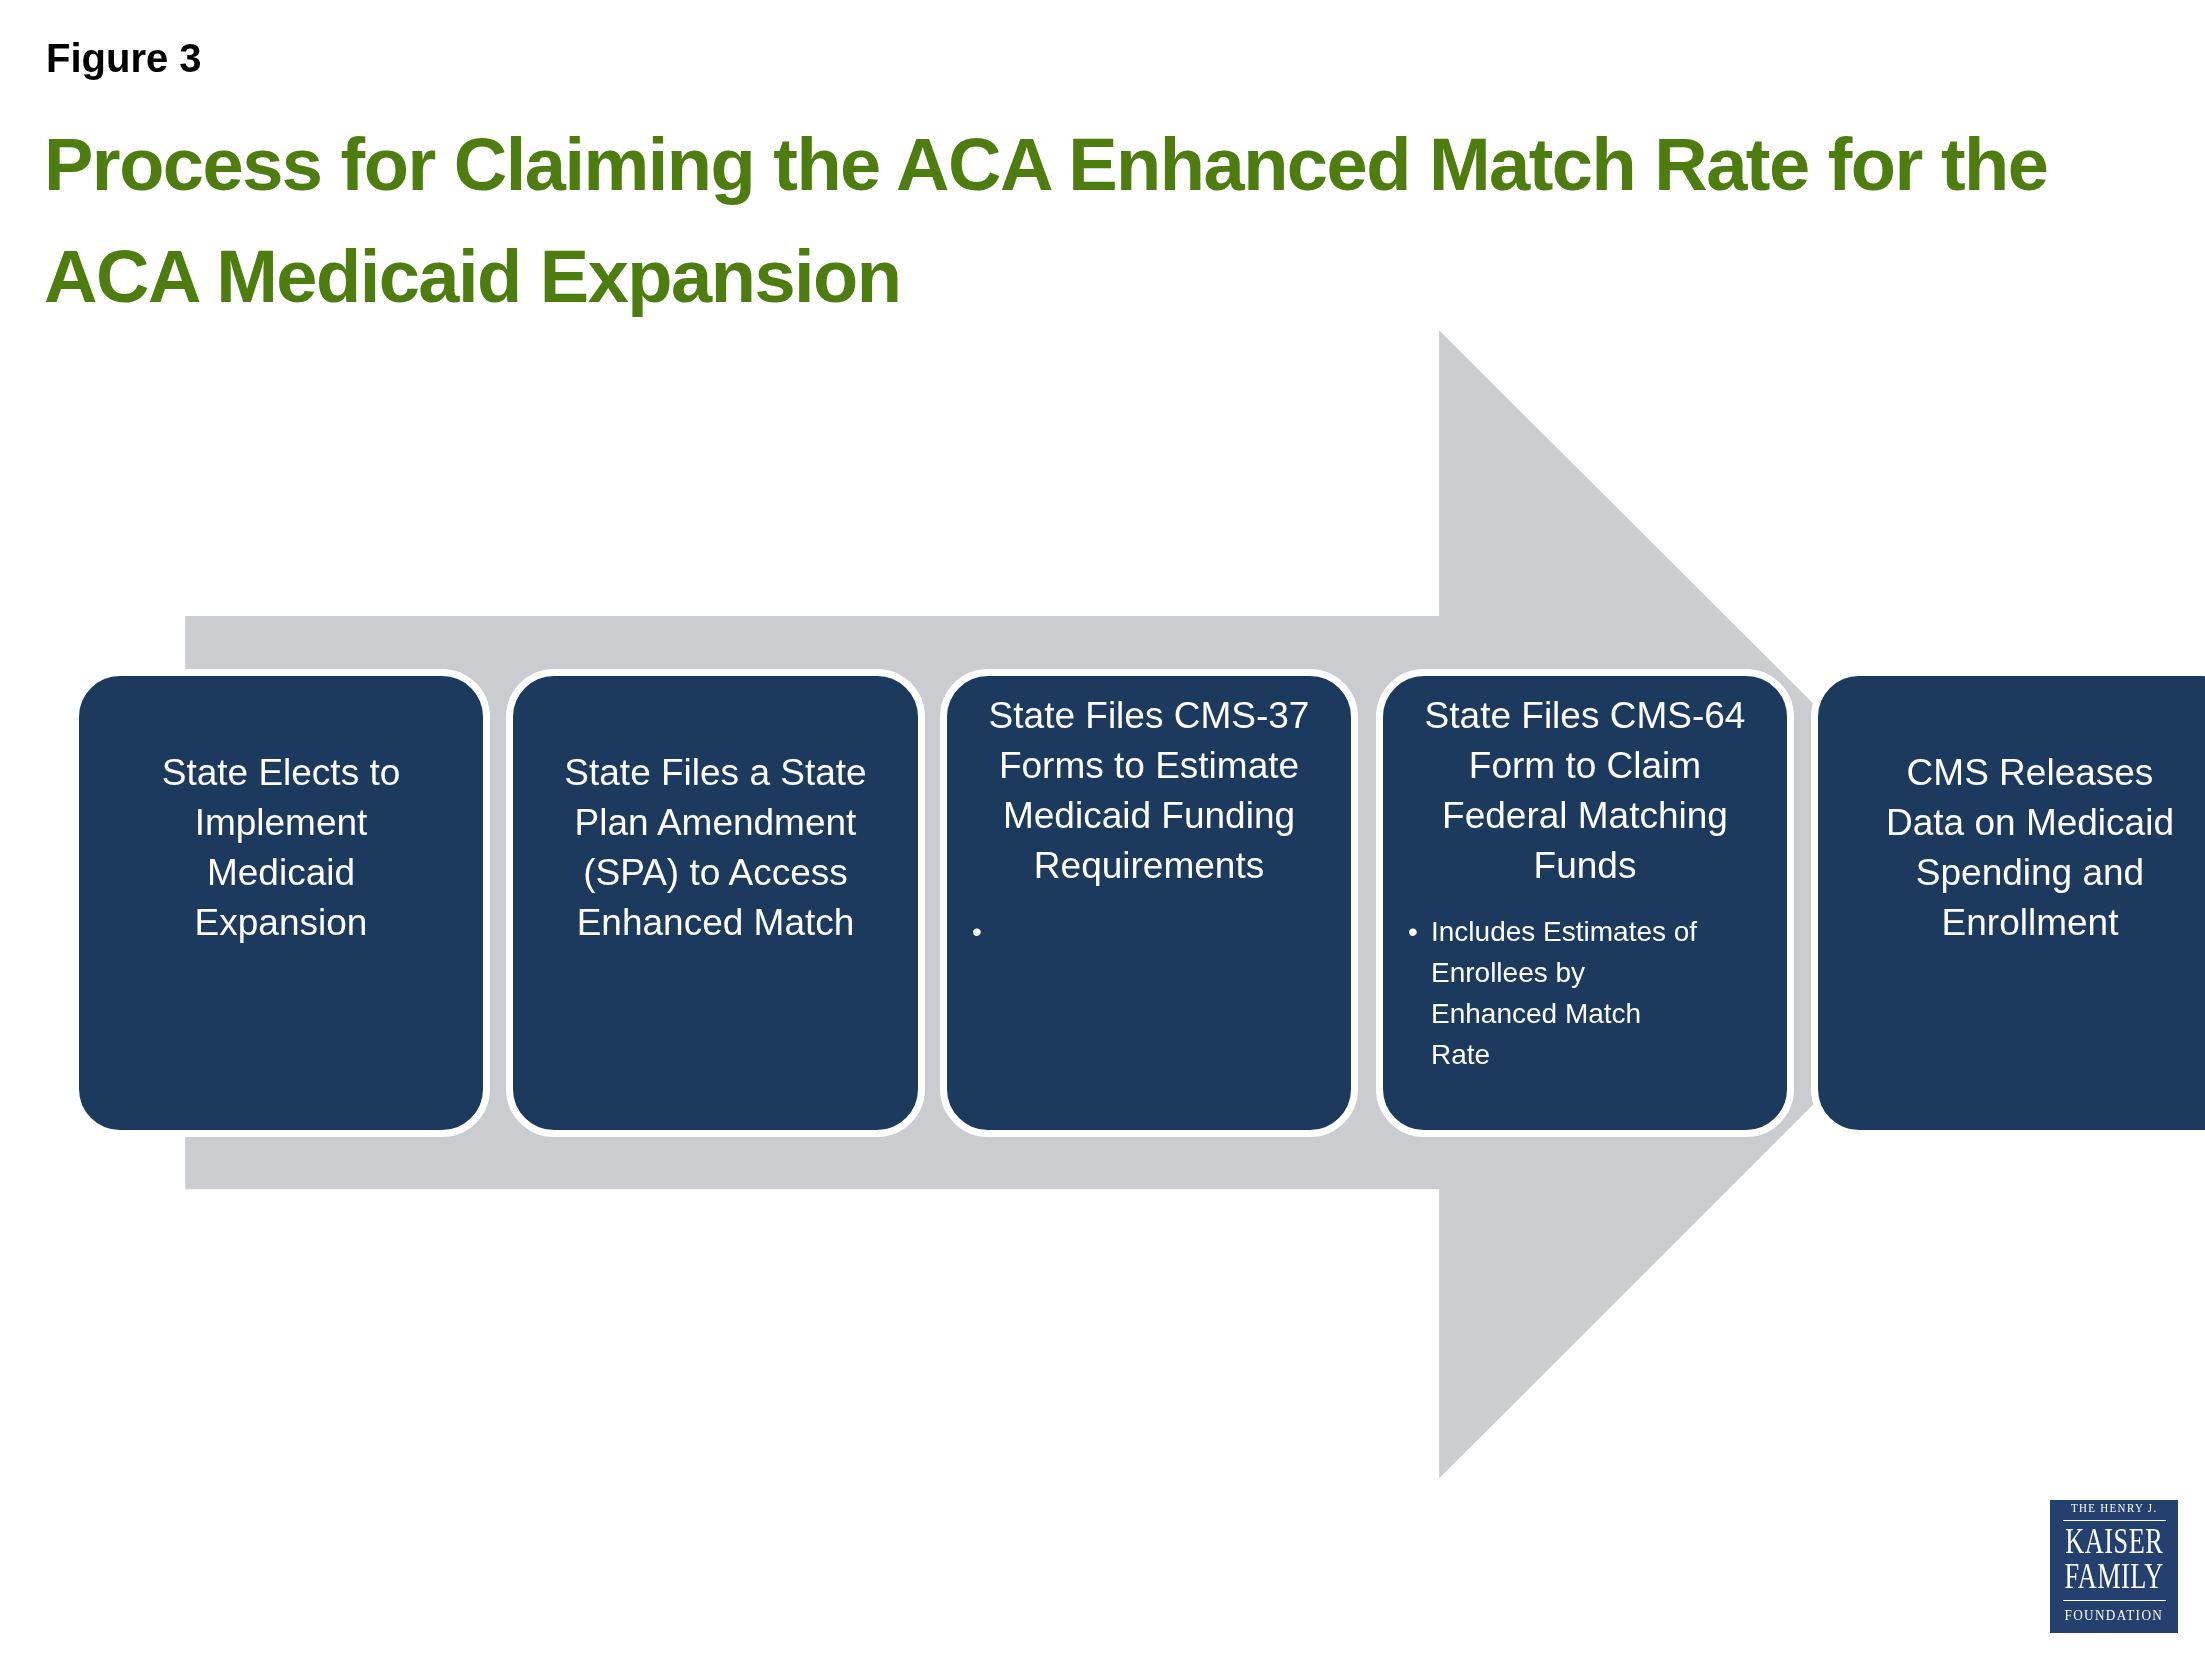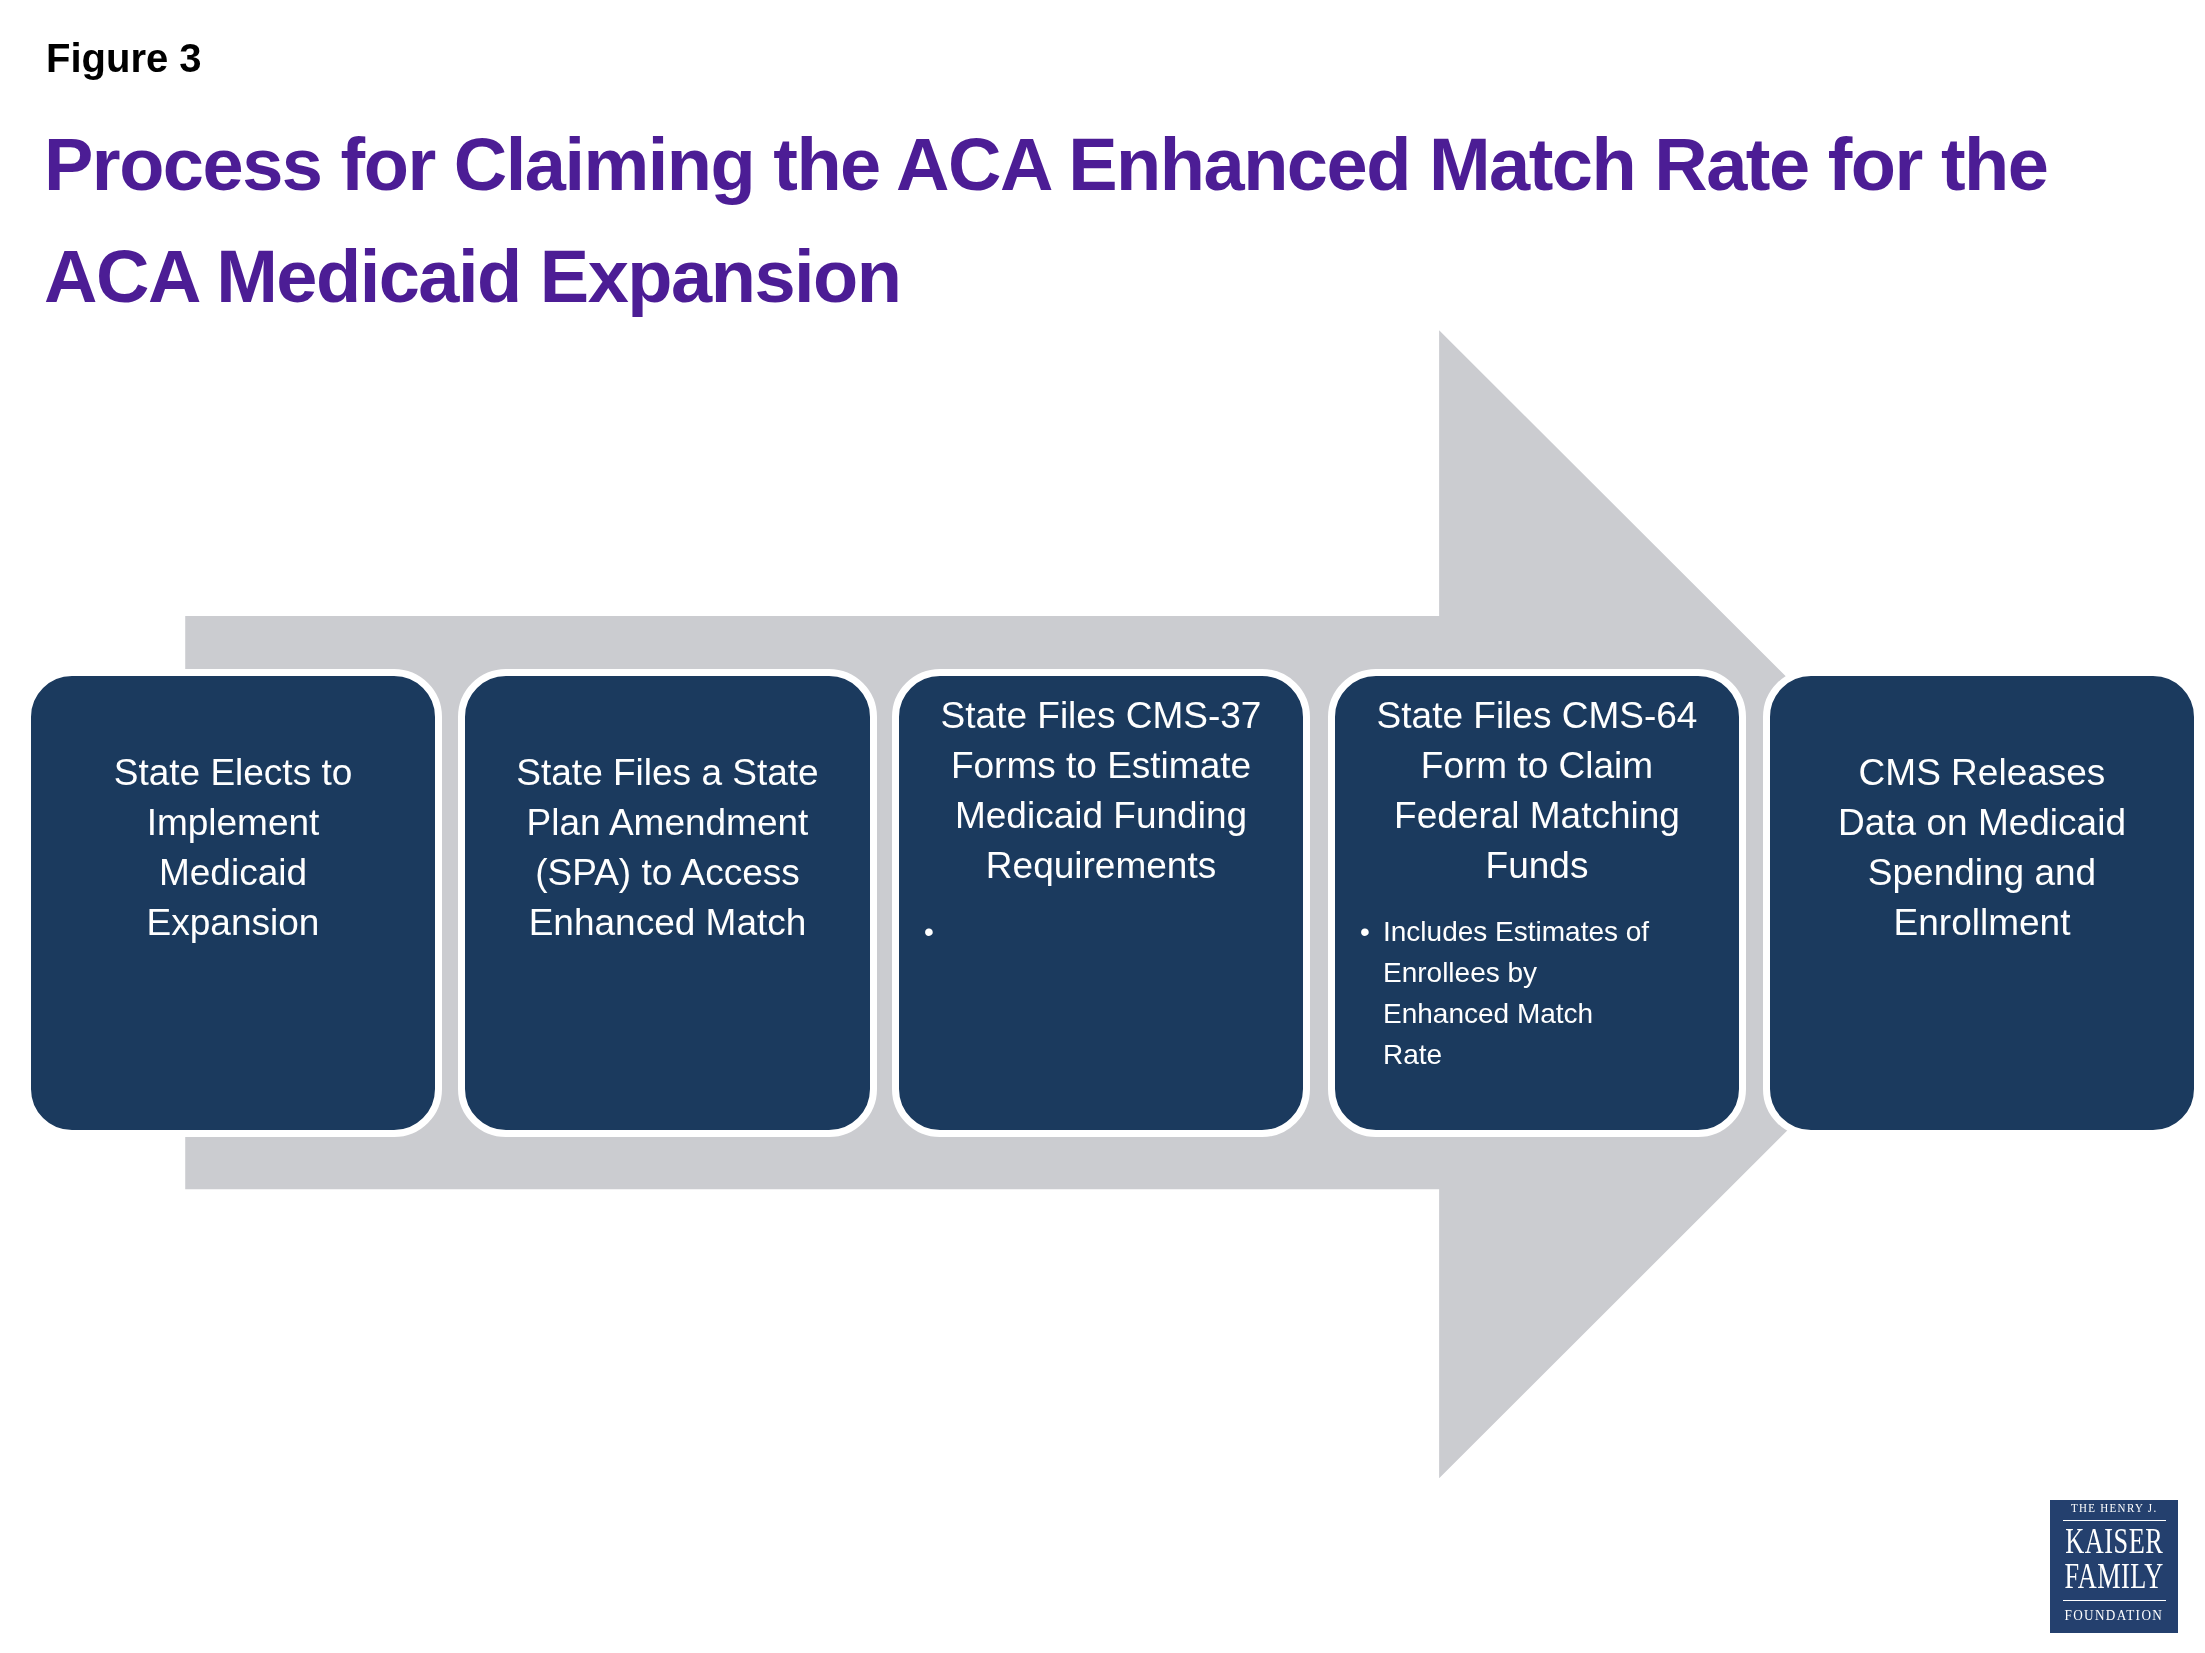--- a/index.html
+++ b/index.html
@@ -24,21 +24,21 @@
     line-height: 1.15;
   }
   .slide-title {
     position: absolute;
     left: 44px;
     top: 109px;
     width: 2132px;
     font-size: 74px;
     letter-spacing: -1.5px;
     font-weight: bold;
-    color: #4c1d95;
+    color: #4d7c0f;
     line-height: 112px;
   }
   .arrow-svg {
     position: absolute;
     left: 0;
     top: 0;
   }
   .arrow-shape {
     fill: var(--gray, #CBCCD0);
   }
@@ -47,20 +47,21 @@
     top: 669px;
     height: 468px;
     box-sizing: border-box;
     background: var(--navy, #1B3A5E);
     border: 7.4px solid #ffffff;
     border-radius: 48px;
     color: #ffffff;
     display: flex;
     flex-direction: column;
     align-items: stretch;
+    margin-left: 48px;
   }
   .s1 { left: 24px;   width: 418px; }
   .s2 { left: 458px;  width: 419px; }
   .s3 { left: 892px; width: 418px; }
   .s4 { left: 1328px; width: 418px; }
   .s5 { left: 1763px; width: 438px; }
   .step-title {
     text-align: center;
     font-size: 37px;
     line-height: 50px;

